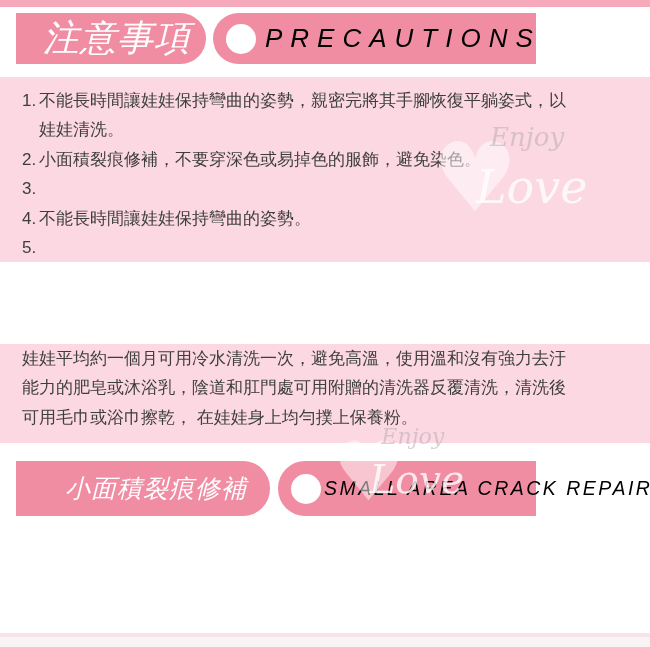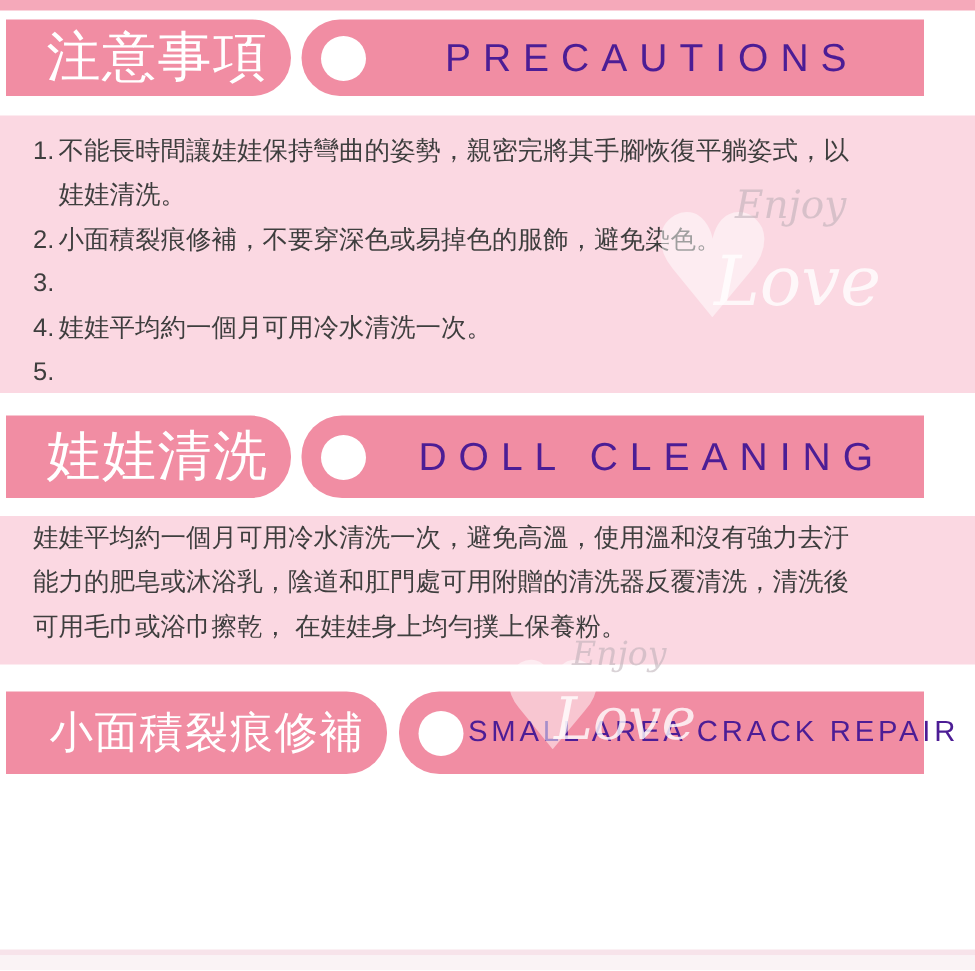--- a/index.html
+++ b/index.html
@@ -12,56 +12,56 @@
     width:650px;height:647px;
     background:#ffffff;
     overflow:hidden;
   }
   
   .top-strip{position:absolute;left:0;top:0;width:650px;height:7px;background:#F5A9BA;}
   .bottom-band-1{position:absolute;left:0;top:633px;width:650px;height:4px;background:#F7E3EA;}
   .bottom-band-2{position:absolute;left:0;top:637px;width:650px;height:10px;background:#FAF3F5;}
 
   
-  .hdr{position:absolute;left:4px;width:612px;}
+  .hdr{position:absolute;left:16px;width:520px;font-style:italic;}
   .hdr-1{top:13px;height:51px;}
   .hdr-2{top:277px;height:55px;}
   .hdr-3{top:461px;height:55px;}
   .pill{
     position:absolute;left:0;top:0;height:100%;
     background:#F18DA3;
     border-radius:0 27px 27px 0;
     display:flex;align-items:center;
     box-sizing:border-box;
     color:#ffffff;
   }
   .hdr-1 .pill,.hdr-2 .pill{width:190px;padding-left:27px;}
   .hdr-3 .pill{width:254px;padding-left:29px;}
   .pill .zh{
     color:#fff;font-weight:400;letter-spacing:1px;white-space:nowrap;
   }
   .hdr-1 .zh,.hdr-2 .zh{font-size:36px;}
-  .hdr-3 .zh{font-size:29px;}
+  .hdr-3 .zh{font-size:25px;margin-left:20px;}
   .hbar{
     position:absolute;top:0;right:0;height:100%;
     background:#F18DA3;
     border-radius:27px 0 0 27px;
     display:flex;align-items:center;
     box-sizing:border-box;
   }
   .hdr-1 .hbar,.hdr-2 .hbar{left:197px;}
   .hdr-3 .hbar{left:262px;text-align:center;}
   .dot{
     position:absolute;top:50%;transform:translateY(-50%);
     width:30px;height:30px;border-radius:50%;background:#ffffff;
   }
   .hdr-1 .dot,.hdr-2 .dot{left:13px;}
   .hdr-3 .dot{left:13px;}
   .en{
-    color:#4c1d95;
+    color:#000000;
     font-weight:300;
     white-space:nowrap;
   }
   .hdr-1 .en,.hdr-2 .en{
     font-size:26px;letter-spacing:8px;
     margin:0 auto;padding-left:52px;
   }
   .hdr-3 .en{
     font-size:19.5px;letter-spacing:2.5px;
     margin-left:46px;
@@ -130,37 +130,28 @@
       </li>
       <li>
         <span class="num">2.</span>
         <span class="txt">小面積裂痕修補，不要穿深色或易掉色的服飾，避免染色。</span>
       </li>
       <li>
         <span class="num">3.</span>
       </li>
       <li>
         <span class="num">4.</span>
-        <span class="txt">娃娃平均約一個月可用冷水清洗一次。</span>
+        <span class="txt">不能長時間讓娃娃保持彎曲的姿勢。</span>
       </li>
       <li>
         <span class="num">5.</span>
       </li>
     </ul>
   </div>
 
-  <div class="hdr hdr-2">
-    <div class="pill">
-      <span class="zh">娃娃清洗</span>
-    </div>
-    <div class="hbar">
-      <span class="dot"></span>
-      <span class="en">DOLL CLEANING</span>
-    </div>
-  </div>
 
   <div class="content content-2">
     <div class="para">娃娃平均約一個月可用冷水清洗一次，避免高溫，使用溫和沒有強力去汙
 能力的肥皂或沐浴乳，陰道和肛門處可用附贈的清洗器反覆清洗，清洗後
 可用毛巾或浴巾擦乾， 在娃娃身上均勻撲上保養粉。</div>
   </div>
 
   <div class="hdr hdr-3">
     <div class="pill">
       <span class="zh">小面積裂痕修補</span>

